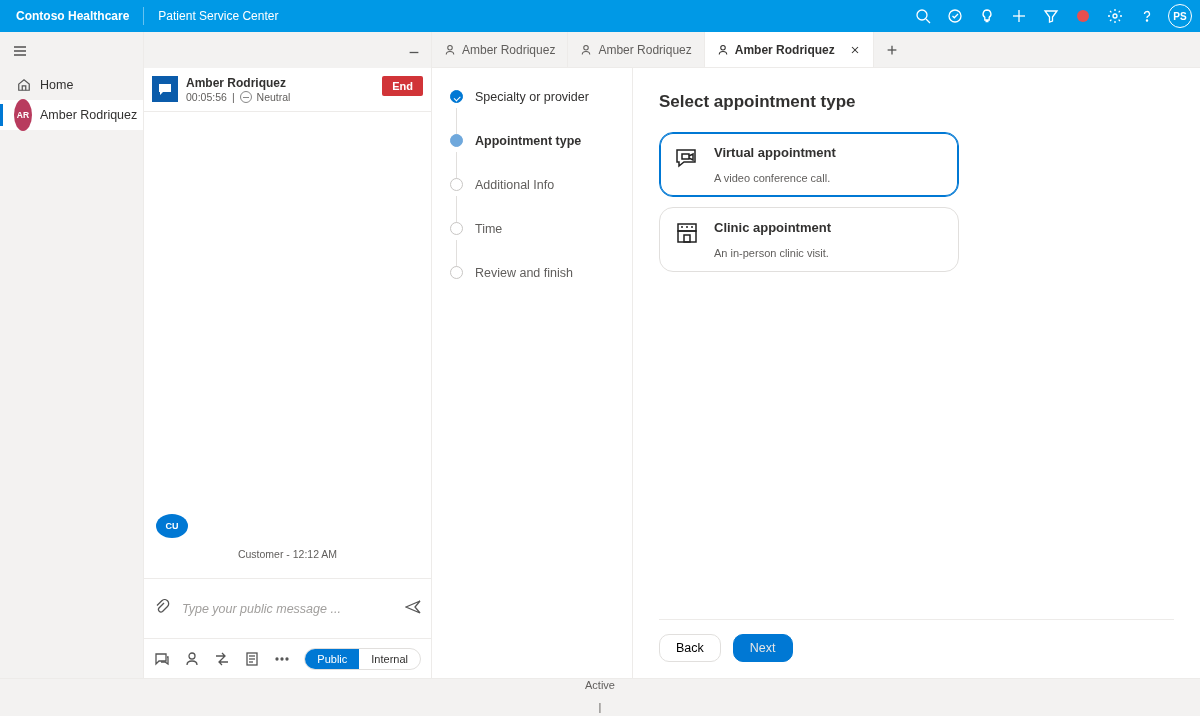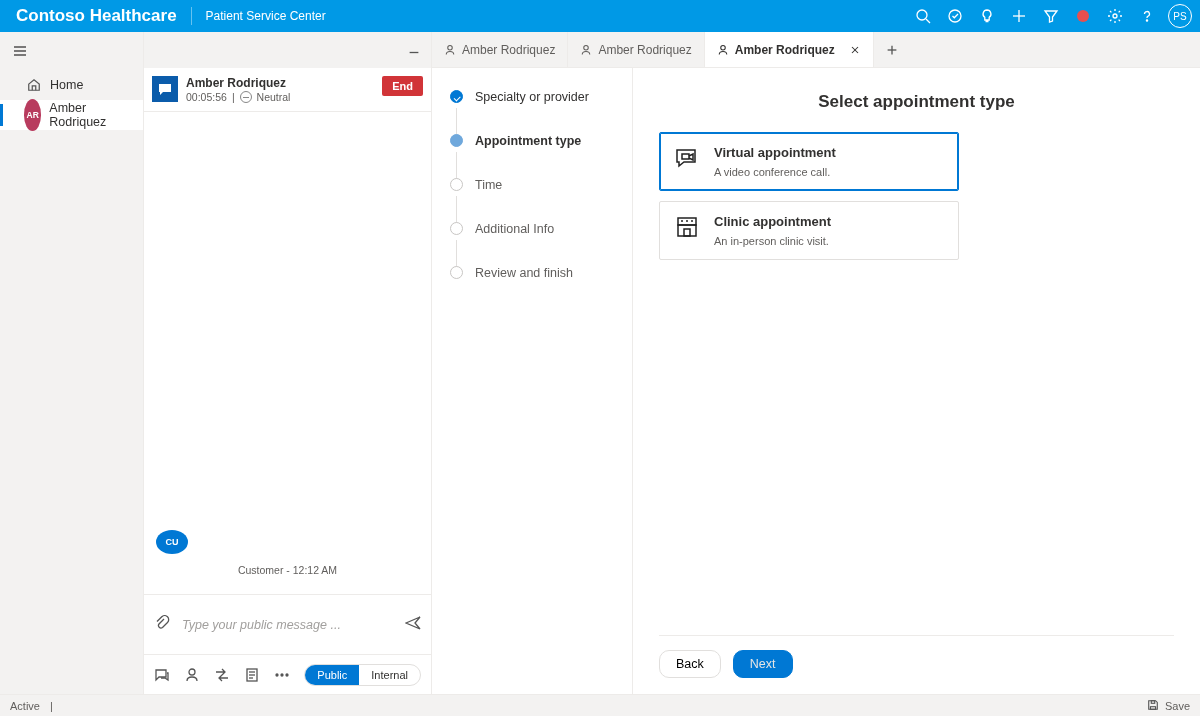--- a/index.html
+++ b/index.html
@@ -10,35 +10,35 @@
     --border:#e1dfdd;
     --border-light:#edebe9;
     --bg-grey:#faf9f8;
     --bg-app:#f3f2f1;
     --red:#d13438;
   }
   * { box-sizing:border-box; }
   body { margin:0; font-family:"Segoe UI", Arial, sans-serif; font-size:13px; color:var(--text); background:#fff; height:716px; width:1200px; overflow:hidden; display:flex; flex-direction:column; }
   
   .topbar { height:32px; background:var(--primary-blue); color:#fff; display:flex; align-items:center; padding:0 8px 0 16px; flex-shrink:0; }
-  .brand { font-size:17px; font-weight:600; padding-right:14px; }
+  .brand { font-size:12px; font-weight:600; padding-right:14px; }
   .brand-divider { width:1px; height:18px; background:rgba(255,255,255,.4); }
   .subbrand { font-size:12px; padding-left:14px; font-weight:400; }
-  .topbar-r { margin-left:auto; display:flex; align-items:center; gap:2px; }
+  .topbar-r { margin-left:auto; display:flex; align-items:center; gap:2px;font-weight:bold; }
   .tb-ico { width:30px; height:32px; display:flex; align-items:center; justify-content:center; cursor:pointer; }
   .tb-ico svg { width:16px; height:16px; stroke:#fff; fill:none; stroke-width:1.3; }
   .red-dot { width:12px; height:12px; border-radius:50%; background:#e74f4f; }
   .avatar { width:24px; height:24px; border:1px solid #fff; border-radius:50%; display:flex; align-items:center; justify-content:center; font-size:10px; margin-left:4px; cursor:pointer; }
   
   .body { flex:1; display:flex; min-height:0; }
   
   .leftnav { width:144px; background:var(--bg-app); border-right:1px solid var(--border-light); display:flex; flex-direction:column; flex-shrink:0; }
   .hamburger { height:38px; display:flex; align-items:center; padding-left:12px; cursor:pointer; }
   .hamburger svg{width:16px;height:16px;stroke:#444;stroke-width:1.4;fill:none;}
-  .nav-item { height:30px; display:flex; align-items:center; padding-left:26px; gap:8px; font-size:12.5px; cursor:pointer; position:relative; }
+  .nav-item { height:30px; display:flex; align-items:center; padding-left:16px; gap:8px; font-size:12.5px; cursor:pointer; position:relative; }
   .nav-item.active::before { content:""; position:absolute; left:0; top:4px; bottom:4px; width:3px; background:var(--accent-blue); }
   .nav-item.active { background:#fff; }
   .nav-ico { width:16px;height:16px;display:flex;align-items:center;justify-content:center; }
   .nav-ico svg{width:14px;height:14px;stroke:#555;fill:none;stroke-width:1.4;}
   .ar-badge { width:18px;height:32px;border-radius:50%;background:#b83b5e;color:#fff;font-size:8.5px;font-weight:600;display:flex;align-items:center;justify-content:center;margin-left:-2px; }
   
   .session { width:288px; background:#fff; border-right:1px solid var(--border-light); display:flex; flex-direction:column; flex-shrink:0; }
   .session-top { height:36px; display:flex; align-items:center; justify-content:space-between; padding:0 10px 0 6px; background:var(--bg-app); }
   .minimize-ico svg{width:14px;height:14px;stroke:#555;stroke-width:1.5;fill:none;}
   .session-hdr { display:flex; align-items:flex-start; gap:8px; padding:8px 8px; border-bottom:1px solid var(--border-light); }
@@ -83,32 +83,32 @@
   .step:last-child::before{display:none;}
   .step-dot { width:13px;height:13px;border-radius:50%;border:1px solid #c8c6c4;background:#fff;flex-shrink:0;z-index:1; }
   .step.done .step-dot{background:var(--accent-blue);border-color:var(--accent-blue);position:relative;}
   .step.done .step-dot::after{content:"";position:absolute;left:3px;top:5px;width:5px;height:2.5px;border-left:1.6px solid #fff;border-bottom:1.6px solid #fff;transform:rotate(-45deg);}
   .step.current .step-dot{background:#6fa8dc;border-color:#6fa8dc;}
   .step-label{font-size:12.5px;color:var(--text);}
   .step.current .step-label{font-weight:600;}
   .step:not(.done):not(.current) .step-label{color:var(--text-light);}
   
   .detail { flex:1; border-left:1px solid var(--border-light); padding:24px 26px 16px; display:flex; flex-direction:column; }
-  .detail h2{margin:0 0 20px;font-size:17px;font-weight:600;text-align:center;}
-  .card { border:1px solid var(--border); border-radius:2px; padding:12px 14px; display:flex; gap:14px; align-items:flex-start; width:300px; margin-bottom:10px; cursor:pointer; }
+  .detail h2{margin:0 0 20px;font-size:17px;font-weight:600;}
+  .card { border:1px solid var(--border); border-radius:14px; padding:12px 14px; display:flex; gap:14px; align-items:flex-start; width:300px; margin-bottom:10px; cursor:pointer; }
   .card.selected{border-color:var(--accent-blue);box-shadow:0 0 0 1px var(--accent-blue) inset;}
   .card-ico{width:26px;height:26px;flex-shrink:0;}
   .card-ico svg{width:26px;height:26px;stroke:#222;fill:none;stroke-width:1.5;}
   .card-title{font-size:13px;font-weight:600;}
-  .card-sub{font-size:11px;color:var(--text-light);margin-top:6px;}
+  .card-sub{font-size:11px;color:var(--text-light);margin-top:12px;}
   .detail-footer{margin-top:auto;border-top:1px solid var(--border-light);padding-top:14px;display:flex;gap:12px;}
   .btn{font-size:12.5px;padding:6px 16px;border-radius:10px;border:1px solid var(--border);background:#fff;cursor:pointer;}
   .btn.primary{background:var(--accent-blue);color:#e5e5e5;border-color:var(--accent-blue);}
   
-  .statusbar{height:22px;background:var(--bg-app);border-top:1px solid var(--border-light);display:flex;align-items:center;font-size:11px;color:var(--text-light);padding:0 10px;gap:10px;}
+  .statusbar{height:38px;background:var(--bg-app);border-top:1px solid var(--border-light);display:flex;align-items:center;font-size:11px;color:var(--text-light);padding:0 10px;gap:10px;flex-direction:column;}
   .statusbar .right{margin-left:auto;display:flex;align-items:center;gap:6px;}
   .save-ico svg{width:12px;height:12px;stroke:#555;fill:none;stroke-width:1.3;}
 </style>
 </head>
 <body>
 
 <div class="topbar">
   <span class="brand">Contoso Healthcare</span>
   <span class="brand-divider"></span>
   <span class="subbrand">Patient Service Center</span>
@@ -294,25 +294,25 @@
         <div class="step done">
             <span class="step-dot"></span>
             <span class="step-label">Specialty or provider</span>
           </div>
         <div class="step current">
             <span class="step-dot"></span>
             <span class="step-label">Appointment type</span>
           </div>
         <div class="step">
             <span class="step-dot"></span>
+            <span class="step-label">Additional Info</span>
+          </div>
+        <div class="step">
+            <span class="step-dot"></span>
             <span class="step-label">Time</span>
-          </div>
-        <div class="step">
-            <span class="step-dot"></span>
-            <span class="step-label">Additional Info</span>
           </div>
         <div class="step">
             <span class="step-dot"></span>
             <span class="step-label">Review and finish</span>
           </div>
       </div>
       <div class="detail">
         <h2>Select appointment type</h2>
         <div class="card selected">
           <div class="card-ico"><svg viewBox="0 0 26 26">

